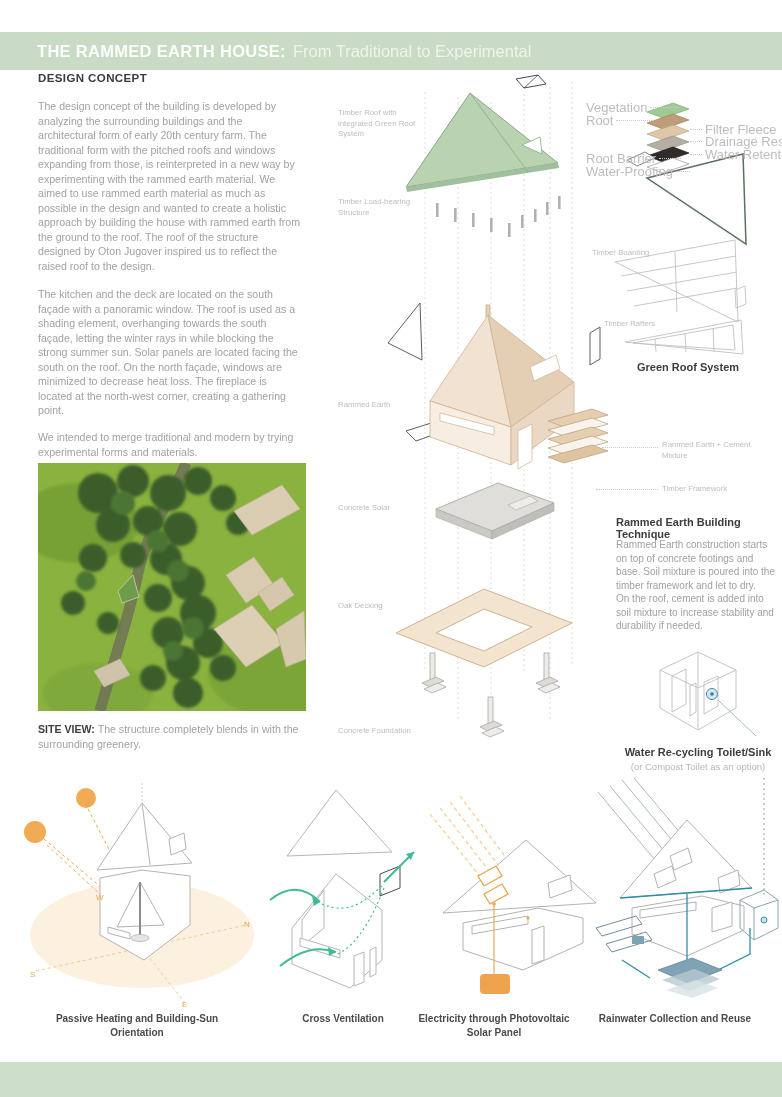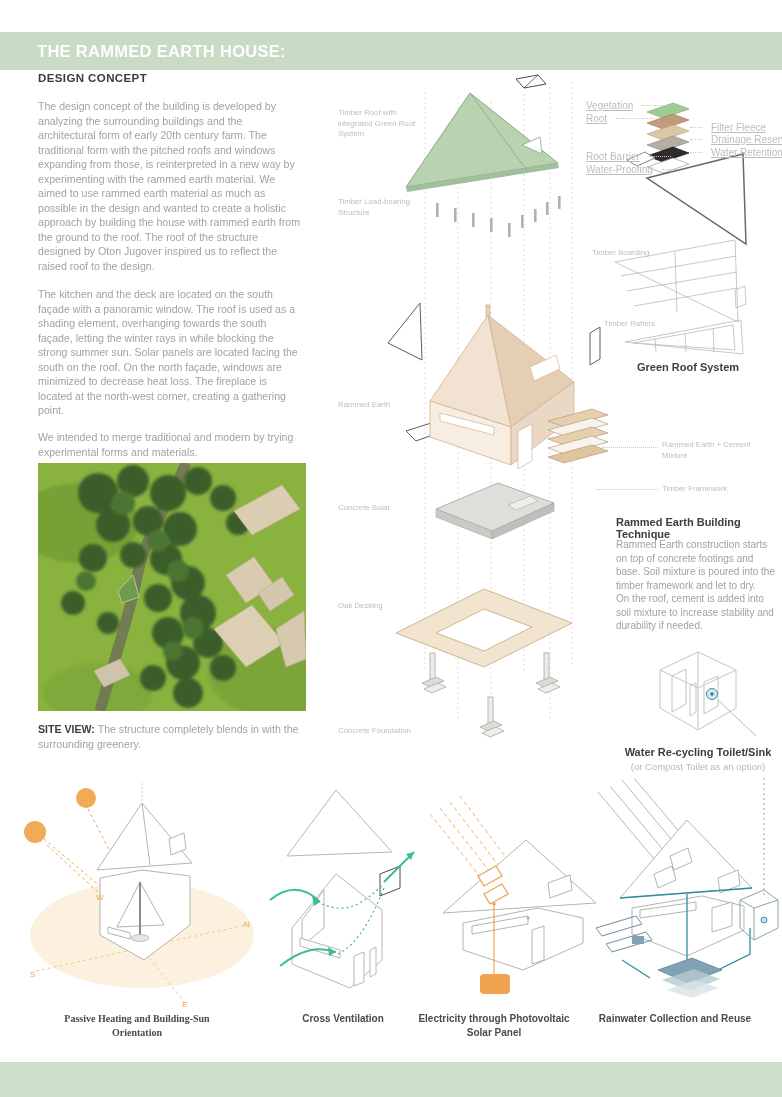--- a/index.html
+++ b/index.html
@@ -11,30 +11,31 @@
   .header .t1{color:#fdfefd;font-size:16.5px;font-weight:700;letter-spacing:.3px;}
   .header .t2{color:#eef4ec;font-size:16.5px;font-weight:400;margin-left:7px;}
   .footer{top:1062px;left:0;width:782px;height:35px;background:#cddfc8;}
   
   .sec-head{font-size:11.5px;font-weight:700;color:#3b3b3b;letter-spacing:.4px;}
   .body-text{font-size:10.6px;line-height:1.37;color:#a2a2a2;}
   .dlabel{font-size:7.8px;color:#bdbdbd;line-height:1.35;}
   .bold-cap{font-size:11px;font-weight:700;color:#3d3d3d;}
   .bcap{font-size:10px;font-weight:700;color:#4a4a4a;text-align:center;line-height:1.35;}
   .leader{display:inline-block;border-top:1px dotted #c9c9c9;height:1px;vertical-align:middle;}
-  .llabel{display:flex;align-items:center;gap:9px;font-size:10px;color:#bdbdbd;white-space:nowrap;text-decoration:underline;}
+  .llabel{display:flex;align-items:center;gap:3px;font-size:13px;color:#bdbdbd;white-space:nowrap;}
   svg{display:block;}
 </style>
 </head>
 <body>
 
 <div class="page">
 
   <div class="abs header">
     <span class="t1">THE RAMMED EARTH HOUSE:</span>
+    <span class="t2">From Traditional to Experimental</span>
   </div>
 
   <div class="abs sec-head" style="left:38px;top:72px;">DESIGN CONCEPT</div>
   <div class="abs body-text" style="left:38px;top:99px;width:264px;">The design concept of the building is developed by analyzing the surrounding buildings and the architectural form of early 20th century farm. The traditional form with the pitched roofs and windows expanding from those, is reinterpreted in a new way by experimenting with the rammed earth material. We aimed to use rammed earth material as much as possible in the design and wanted to create a holistic approach by building the house with rammed earth from the ground to the roof. The roof of the structure designed by Oton Jugover inspired us to reflect the raised roof to the design.</div>
   <div class="abs body-text" style="left:38px;top:287px;width:264px;">The kitchen and the deck are located on the south façade with a panoramic window. The roof is used as a shading element, overhanging towards the south façade, letting the winter rays in while blocking the strong summer sun. Solar panels are located facing the south on the roof. On the north façade, windows are minimized to decrease heat loss. The fireplace is located at the north-west corner, creating a gathering point.</div>
   <div class="abs body-text" style="left:38px;top:430px;width:264px;">We intended to merge traditional and modern by trying experimental forms and materials.</div>
 
   <svg class="abs" style="left:38px;top:463px;" width="268" height="248" viewBox="0 0 268 248">
     <defs>
         <filter id="soft" x="-20%" y="-20%" width="140%" height="140%">
@@ -377,19 +378,19 @@
     </g>
     <g fill="none" stroke="#8aa4af" stroke-width="1">
       <polygon points="148,122 172,112 186,122 186,150 162,162 148,150"></polygon>
       <line x1="148" y1="122" x2="162" y2="130"></line>
         <line x1="162" y1="130" x2="186" y2="122"></line>
       <line x1="162" y1="130" x2="162" y2="162"></line>
       <circle cx="172" cy="142" r="3" fill="#cfe3ec" stroke="#3a8fae"></circle>
     </g>
   </svg>
 
-  <div class="abs bcap" style="left:46px;top:1012px;width:182px;font-family:Liberation Serif, serif;">Passive Heating and Building-Sun Orientation</div>
+  <div class="abs bcap" style="left:46px;top:1012px;width:182px;">Passive Heating and Building-Sun Orientation</div>
   <div class="abs bcap" style="left:268px;top:1012px;width:150px;">Cross Ventilation</div>
   <div class="abs bcap" style="left:410px;top:1012px;width:168px;">Electricity through Photovoltaic Solar Panel</div>
   <div class="abs bcap" style="left:584px;top:1012px;width:182px;">Rainwater Collection and Reuse</div>
 
   <div class="abs footer"></div>
 </div>
 
 </body></html>

